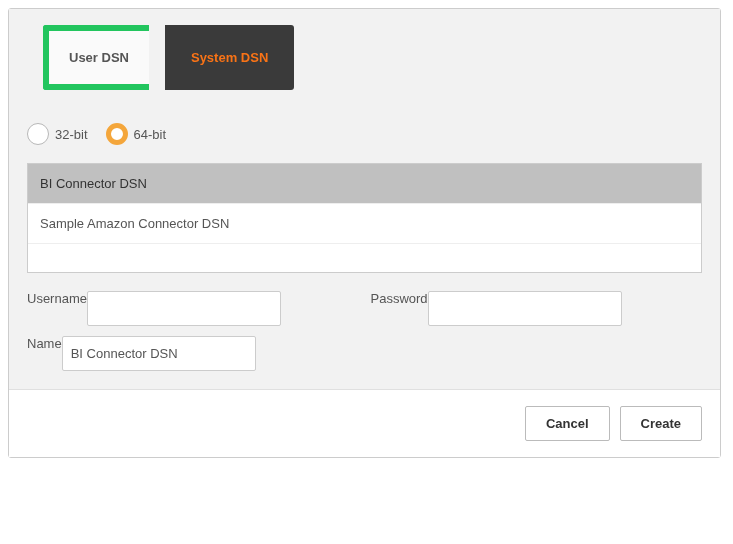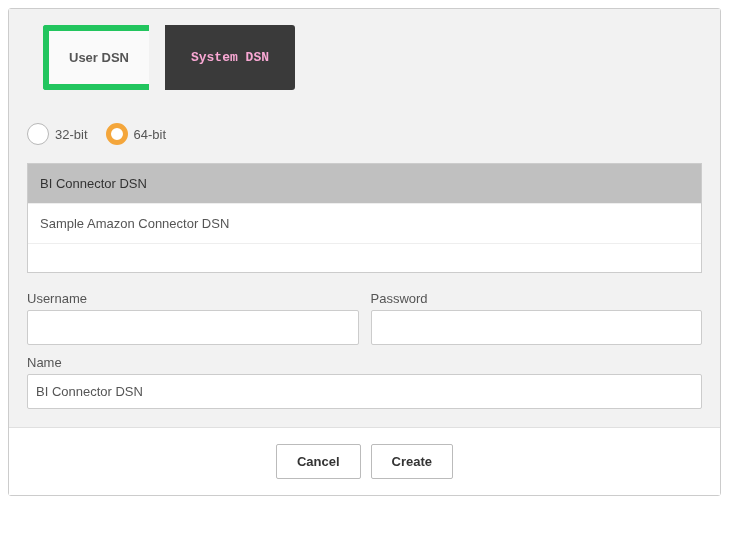--- a/index.html
+++ b/index.html
@@ -46,23 +46,22 @@
     }
     .tab:first-child {
       border-radius: 3px 0 0 3px;
       border-right: none;
     }
     .tab:last-child {
       border-radius: 0 3px 3px 0;
     }
     .tab.active {
       background: #3a3a3a;
-      color: #f9a8d4;
+      color: #f97316;
       border-color: #3a3a3a;
-      font-family: Liberation Mono, monospace;
     }
     .radio-group {
       display: flex;
       align-items: center;
       gap: 18px;
       margin-bottom: 18px;
     }
     .radio-option {
       display: flex;
       align-items: center;
@@ -110,42 +109,42 @@
       height: 28px;
     }
     .form-row {
       display: flex;
       gap: 12px;
       margin-bottom: 10px;
     }
     .form-field {
       flex: 1;
       display: flex;
-      flex-direction: column;
+      flex-direction: row;
     }
     .form-field.full {
       width: 100%;
     }
     .field-label {
       font-size: 13px;
       color: #555;
       margin-bottom: 4px;
     }
     .field-input {
       border: 1px solid #ccc;
       background: #fff;
       padding: 9px 8px;
       font-size: 13px;
       color: #555;
       border-radius: 2px;
       outline: none;
     }
     .dialog-footer {
       display: flex;
-      justify-content: center;
+      justify-content: flex-end;
       gap: 10px;
       padding: 16px 18px;
       background: #fff;
       border-top: 1px solid #e0e0e0;
     }
     .btn {
       padding: 9px 20px;
       font-size: 13px;
       font-weight: bold;
       color: #333;

